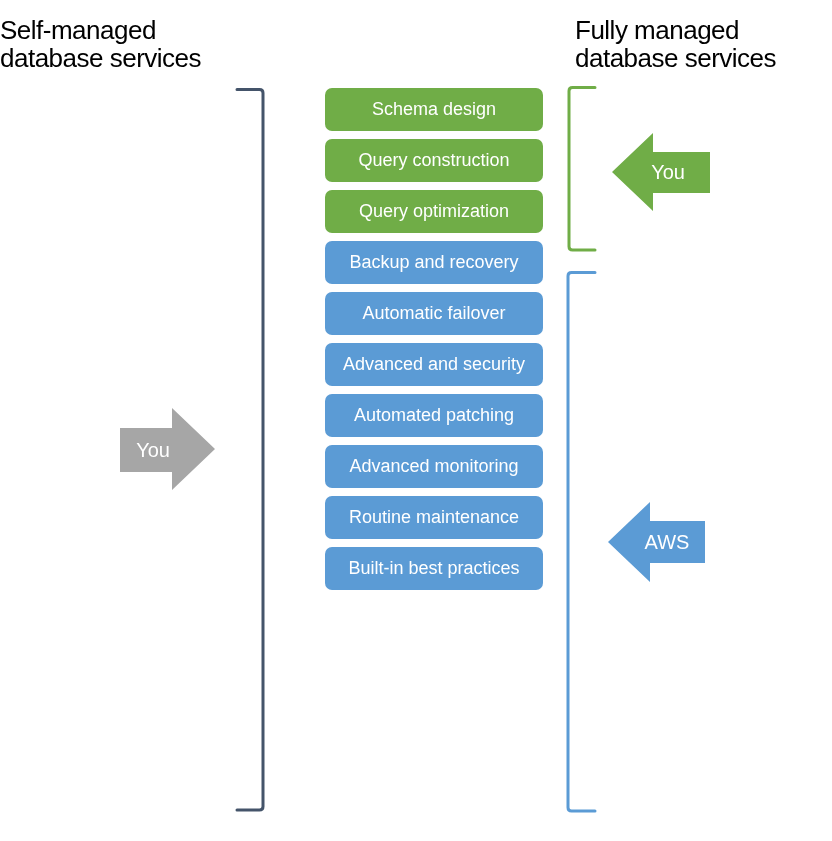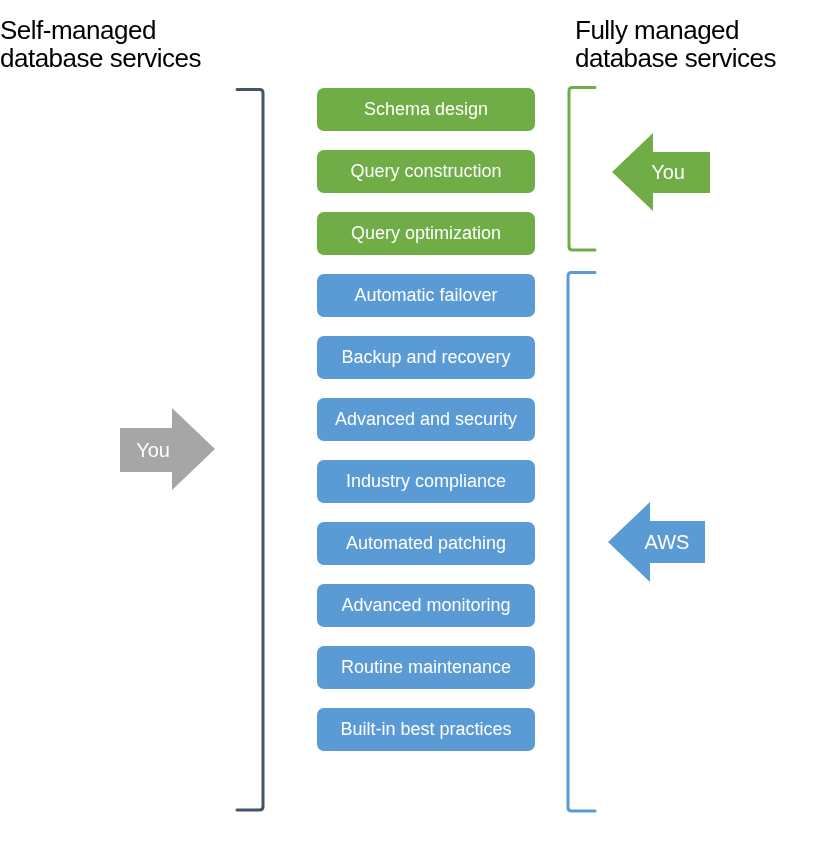--- a/index.html
+++ b/index.html
@@ -18,26 +18,26 @@
     line-height: 28px;
     color: #000000;
     letter-spacing: -0.5px;
   }
   .title span { display: block; }
   .title.left  { left: 0px;   top: 16px; width: 244px; }
   .title.right { left: 575px; top: 16px; width: 240px; }
 
   .boxcol {
     position: absolute;
-    left: 317px;
+    left: 325px;
     top: 88px;
     width: 218px;
     display: flex;
     flex-direction: column;
-    gap: 19px;
+    gap: 8px;
     justify-content: center;
   }
   .box {
     height: 43px;
     border-radius: 7px;
     color: #ffffff;
     font-size: 18px;
     display: flex;
     align-items: center;
     justify-content: center;
@@ -83,24 +83,23 @@
 
   <div class="title right">
     <span>Fully managed</span>
     <span>database services</span>
   </div>
 
   <div class="boxcol">
     <div class="box green">Schema design</div>
     <div class="box green">Query construction</div>
     <div class="box green">Query optimization</div>
+    <div class="box blue">Backup and recovery</div>
     <div class="box blue">Automatic failover</div>
-    <div class="box blue">Backup and recovery</div>
     <div class="box blue">Advanced and security</div>
-    <div class="box blue">Industry compliance</div>
     <div class="box blue">Automated patching</div>
     <div class="box blue">Advanced monitoring</div>
     <div class="box blue">Routine maintenance</div>
     <div class="box blue">Built-in best practices</div>
   </div>
 
   <svg id="overlay" viewBox="0 0 832 841" xmlns="http://www.w3.org/2000/svg">
 
     <path class="bracket dark" d="M237 89.5 H259.5 Q263 89.5 263 93 V806.5 Q263 810 259.5 810 H237"></path>
 

